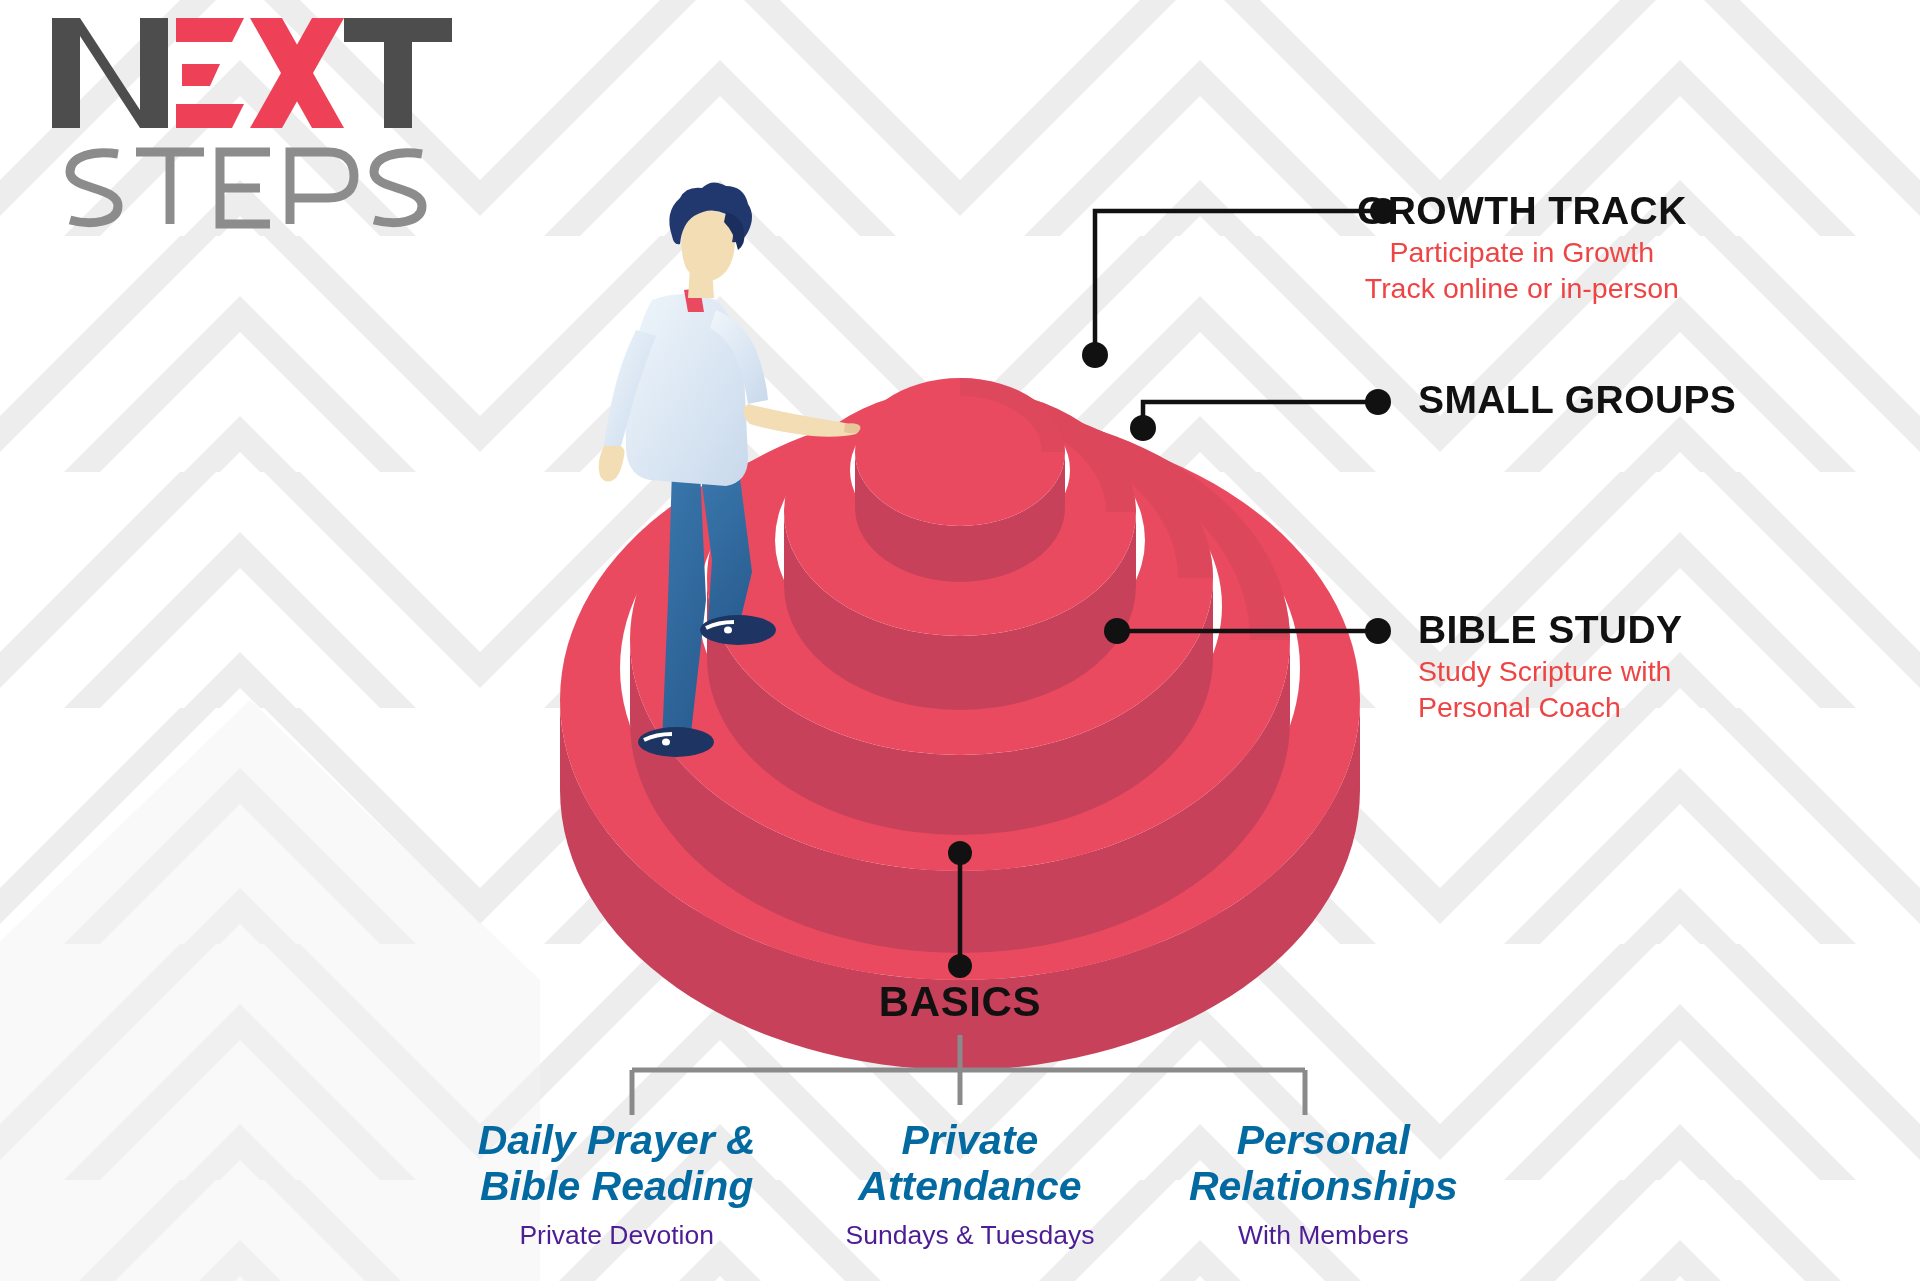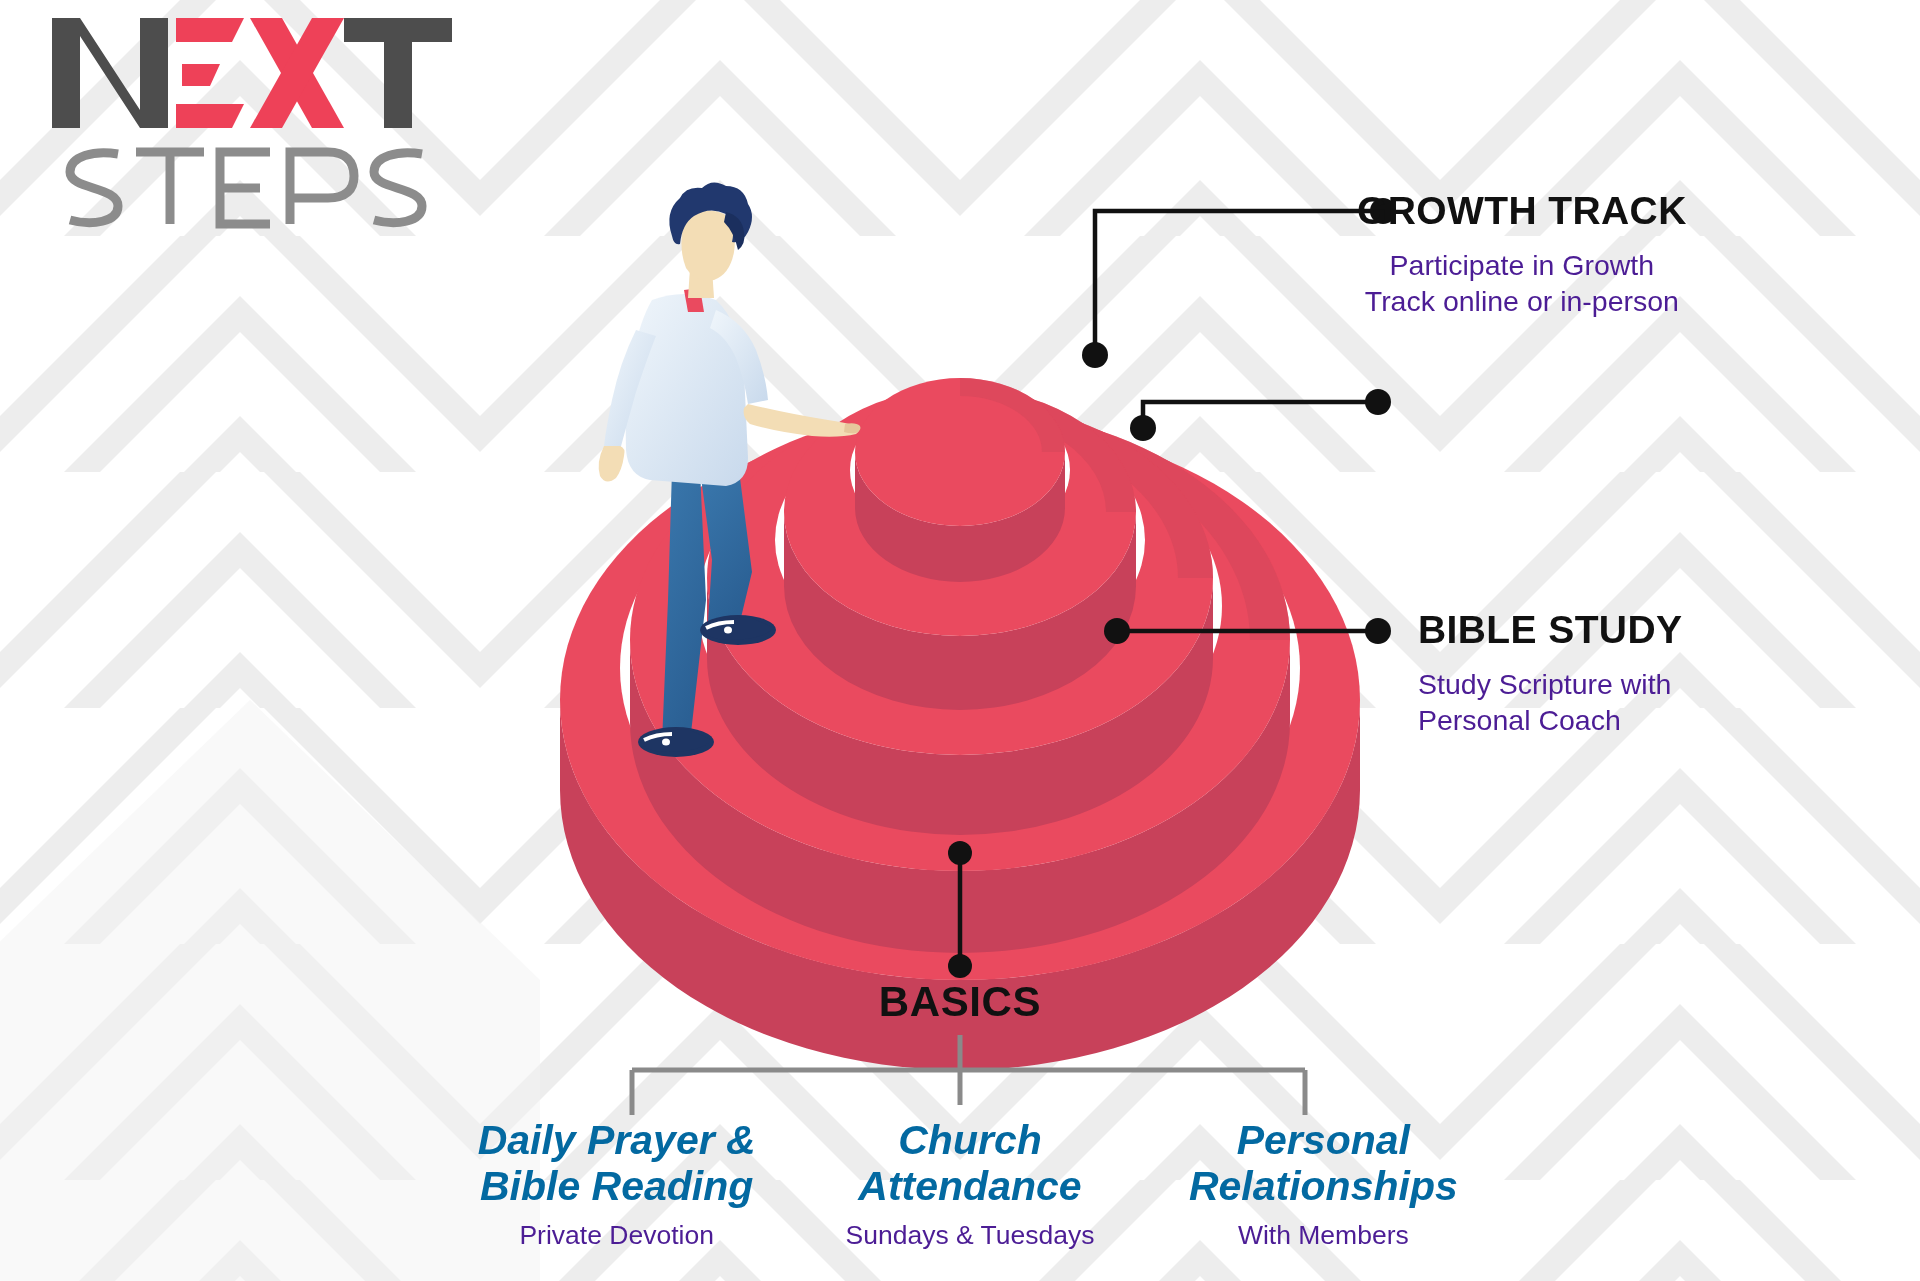--- a/index.html
+++ b/index.html
@@ -68,23 +68,23 @@
   .callout .c-title {
     font-size: 39px;
     font-weight: bold;
     letter-spacing: 0.4px;
     color: #111111;
     line-height: 1.06;
     white-space: nowrap;
   }
   .callout .c-desc {
     font-size: 28.5px;
-    color: #4c1d95;
+    color: #ef4444;
     line-height: 1.24;
-    margin-top: 17px;
+    margin-top: 4px;
     white-space: pre-line;
   }
   #callout-growth-track { left: 1357px; top: 190px; text-align: center; }
   #callout-growth-track .c-desc { text-align: center; }
   #callout-small-groups { left: 1418px; top: 379px; text-align: center; }
   #callout-small-groups .c-desc { text-align: center; }
   #callout-bible-study { left: 1418px; top: 609px; text-align: left; }
   #callout-bible-study .c-desc { text-align: left; }
 
   .basics-children {
@@ -275,36 +275,37 @@
 
   <div class="basics-label">BASICS</div>
 
   <div class="callout" id="callout-growth-track">
     <div class="c-title">GROWTH TRACK</div>
     <div class="c-desc">Participate in Growth
 Track online or in-person</div>
   </div>
 
   <div class="callout" id="callout-small-groups">
+    <div class="c-title">SMALL GROUPS</div>
   </div>
 
   <div class="callout" id="callout-bible-study">
     <div class="c-title">BIBLE STUDY</div>
     <div class="c-desc">Study Scripture with
 Personal Coach</div>
   </div>
 
   <div class="basics-children">
     <div class="basics-child">
       <div class="b-title">Daily Prayer &amp;
 Bible Reading</div>
       <div class="b-sub">Private Devotion</div>
     </div>
     <div class="basics-child">
-      <div class="b-title">Church
+      <div class="b-title">Private
 Attendance</div>
       <div class="b-sub">Sundays &amp; Tuesdays</div>
     </div>
     <div class="basics-child">
       <div class="b-title">Personal
 Relationships</div>
       <div class="b-sub">With Members</div>
     </div>
   </div>
 

